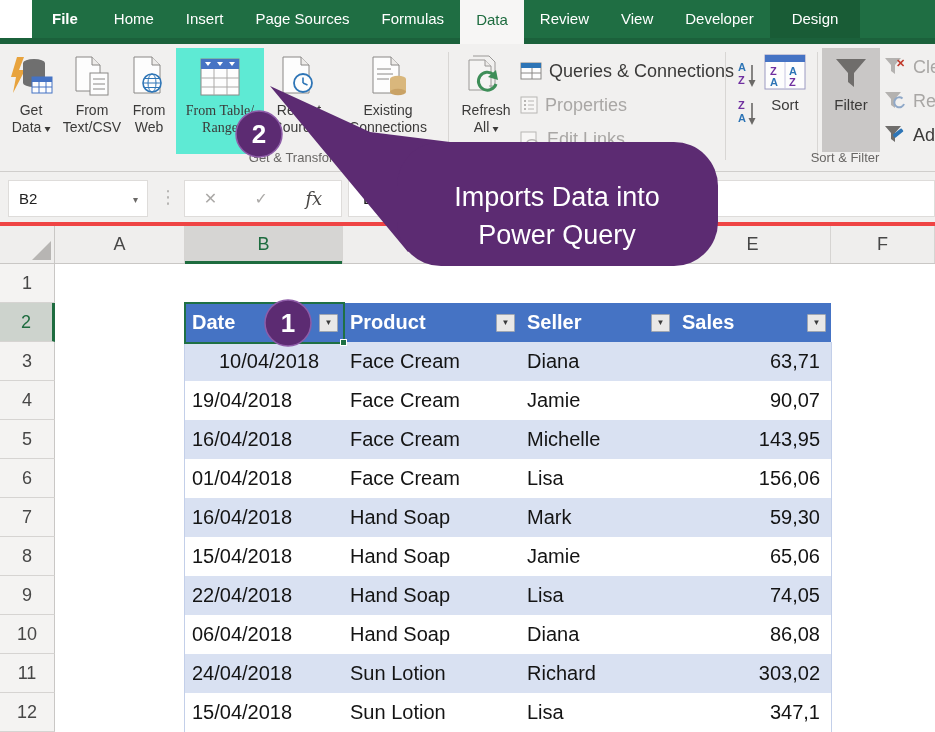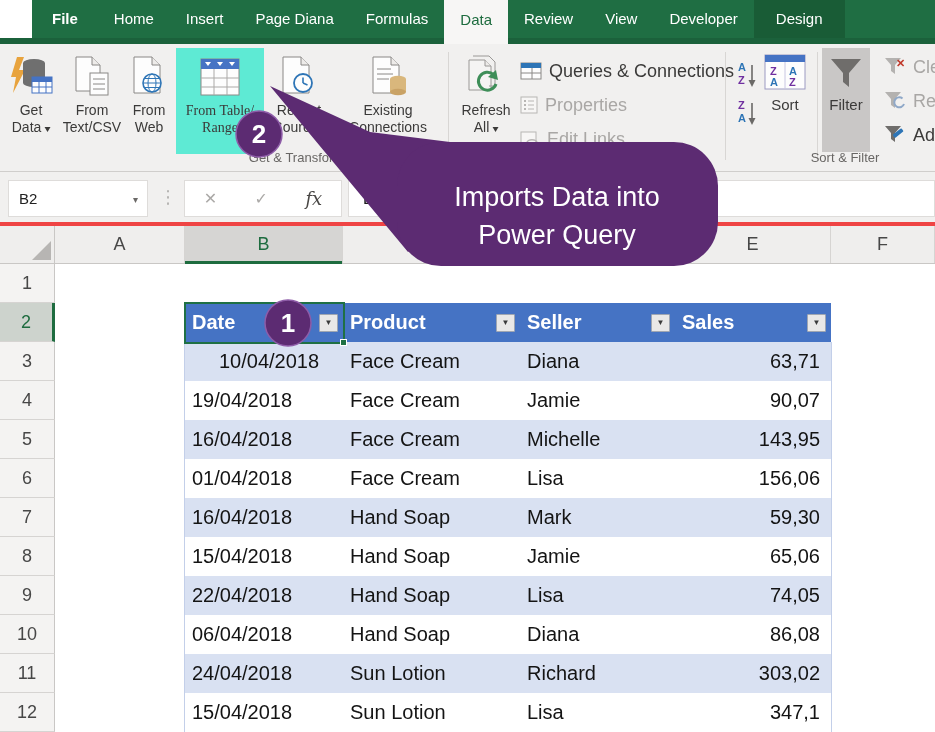--- a/index.html
+++ b/index.html
@@ -93,21 +93,21 @@
 </style>
 </head>
 <body>
 
 <div id="stage">
 
   <div class="tabbar">
       <div class="tab first">File</div>
       <div class="tab">Home</div>
       <div class="tab">Insert</div>
-      <div class="tab">Page Diana</div>
+      <div class="tab">Page Sources</div>
       <div class="tab">Formulas</div>
       <div class="tab selected">Data</div>
       <div class="tab">Review</div>
       <div class="tab">View</div>
       <div class="tab">Developer</div>
       <div class="tab contextual">Design</div>
     </div>
   <div class="tabstrip"></div>
 
   <div class="ribbon">
@@ -285,21 +285,21 @@
         <text x="6" y="21" font-size="11" font-weight="bold" fill="#7030A0">Z</text>
         <text x="25" y="21" font-size="11" font-weight="bold" fill="#2E75B6">A</text>
         <text x="6" y="32" font-size="11" font-weight="bold" fill="#2E75B6">A</text>
         <text x="25" y="32" font-size="11" font-weight="bold" fill="#7030A0">Z</text>
       </svg>
       <div class="slabel">Sort</div>
     </div>
 
     <div class="divider" style="left:817px;"></div>
 
-    <div class="filterbig" style="left:822px;top:4px;width:48px;height:104px;padding-top:10px;">
+    <div class="filterbig" style="left:822px;top:4px;width:58px;height:104px;padding-top:10px;">
       <svg width="34" height="32" viewBox="0 0 34 32">
         <polygon points="2,1 32,1 20,15 20,29 14,24 14,15" fill="#6F6D6B"></polygon>
       </svg>
       <div class="slabel">Filter</div>
     </div>
 
     <div class="stack" style="left:884px;top:10px;">
       <div class="stackrow">
         <svg width="22" height="20" viewBox="0 0 22 20">
           <polygon points="1,1 17,1 11,8 11,17 7,14 7,8" fill="#B4B2B0"></polygon>

